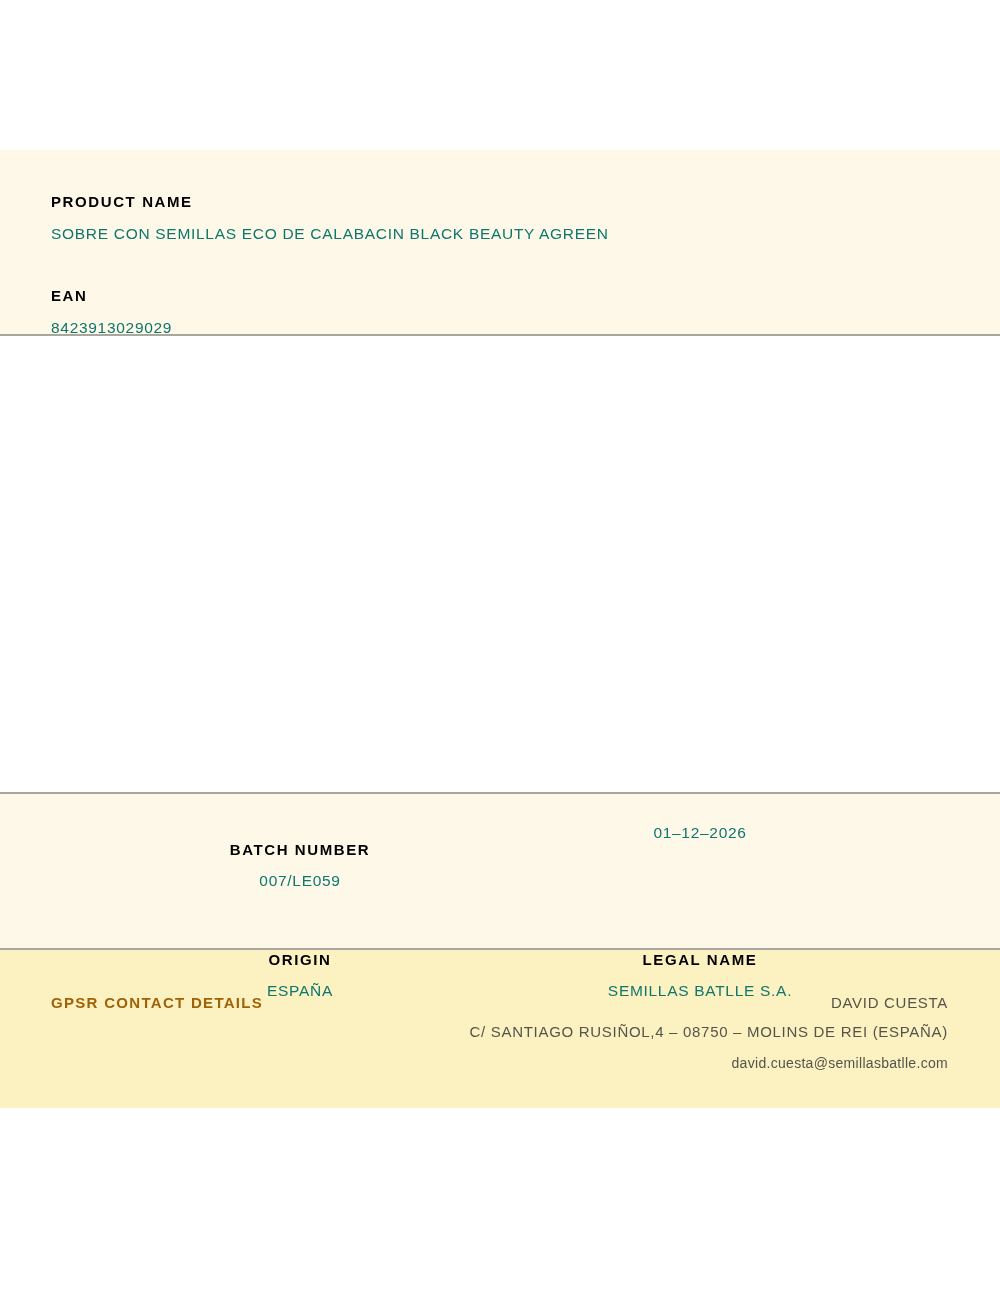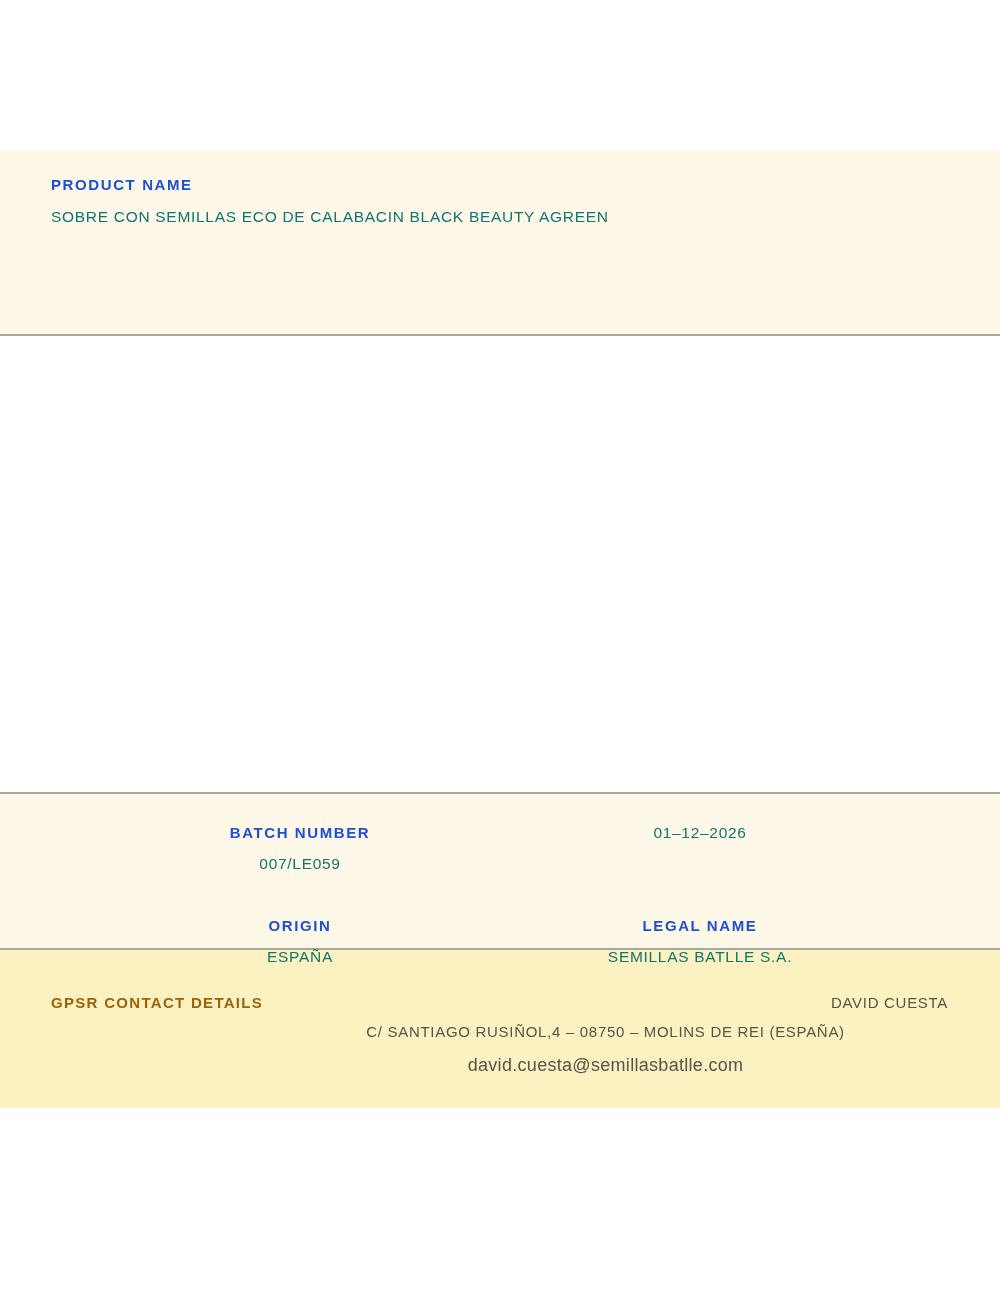--- a/index.html
+++ b/index.html
@@ -16,21 +16,22 @@
   .product-section {
     height: 186px;
     background: #fdf8e8;
     border-bottom: 2px solid #a9a89e;
     padding: 26px 51px 0 51px;
   }
   .field-label {
     font-size: 15px;
     font-weight: bold;
     letter-spacing: 1.6px;
-    color: #1d4ed8;
+    color: #000000;
+    margin-top: 17px;
   }
   .field-value {
     font-size: 15.5px;
     font-weight: normal;
     letter-spacing: 0.7px;
     color: #0f766e;
   }
   .product-section .field-label { margin-bottom: 15px; }
   .product-section .field-block + .field-block { margin-top: 44px; }
 
@@ -72,36 +73,40 @@
   }
   .gpsr-contact {
     flex: 1;
     text-align: right;
   }
   .gpsr-line {
     font-size: 15px;
     letter-spacing: 0.7px;
     color: #55544a;
   }
-  .gpsr-line + .gpsr-line { margin-top: 12px; text-align: center; }
+  .gpsr-line + .gpsr-line { margin-top: 12px; }
   .gpsr-line.email {
-    font-size: 18px;
+    font-size: 14px;
     letter-spacing: 0.3px;
     margin-top: 15px;
   }
 </style>
 </head>
 <body>
 
 <div class="top-spacer"></div>
 
 <section class="product-section">
   <div class="field-block">
     <div class="field-label">PRODUCT NAME</div>
     <div class="field-value">SOBRE CON SEMILLAS ECO DE CALABACIN BLACK BEAUTY AGREEN</div>
+  </div>
+  <div class="field-block">
+    <div class="field-label">EAN</div>
+    <div class="field-value">8423913029029</div>
   </div>
 </section>
 
 <div class="mid-spacer"></div>
 
 <section class="batch-section">
   <div class="batch-grid">
     <div class="batch-cell">
       <div class="field-label">BATCH NUMBER</div>
       <div class="field-value">007/LE059</div>

